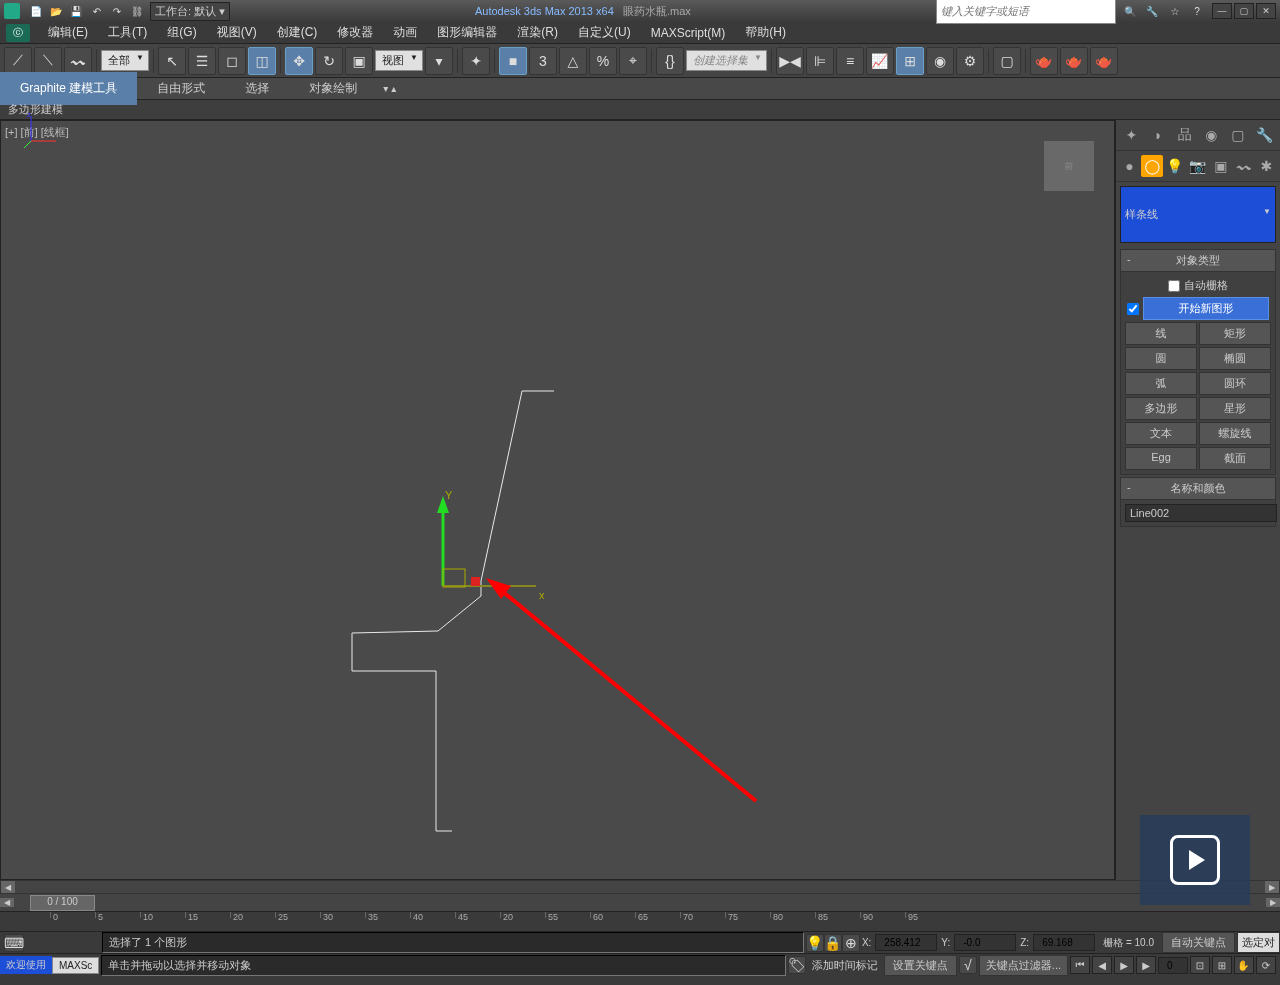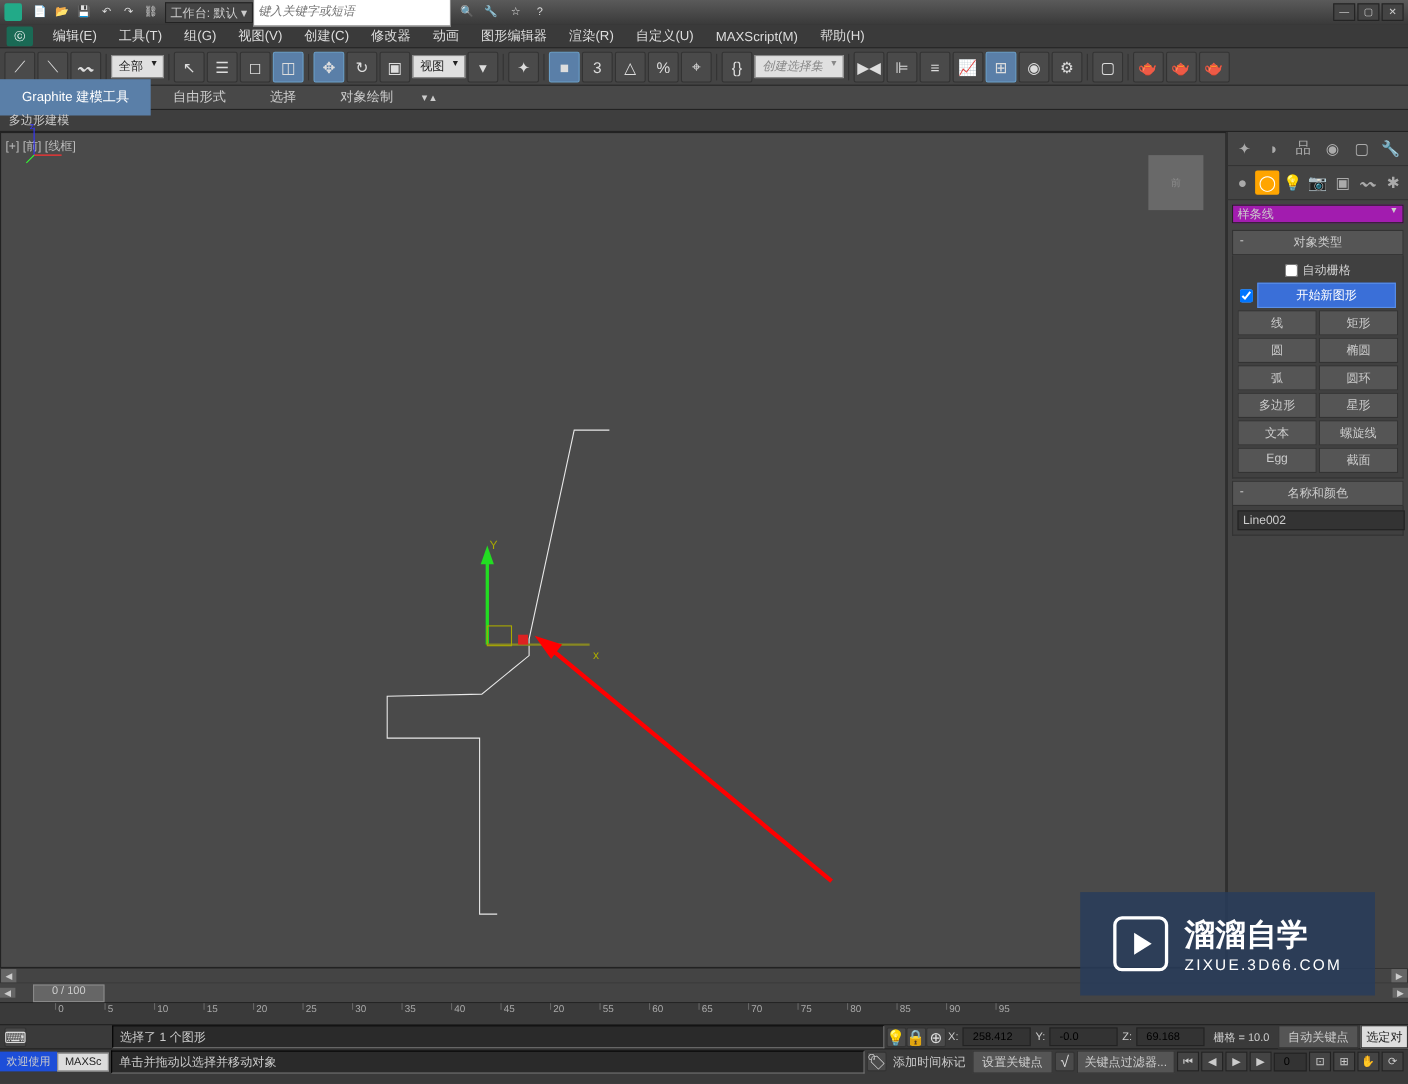--- a/index.html
+++ b/index.html
@@ -47,21 +47,21 @@
 .viewport svg { width: 100%; height: 100%; }
 .view-cube { position: absolute; top: 20px; right: 20px; width: 50px; height: 50px; background: #888; opacity: 0.5; display: flex; align-items: center; justify-content: center; font-size: 9px; }
 .axis-tripod { position: absolute; bottom: 10px; left: 20px; }
 
 
 .cmd-panel { width: 165px; background: #444; border-left: 1px solid #222; display: flex; flex-direction: column; }
 .cmd-tabs-row { display: flex; justify-content: space-around; padding: 4px 2px; border-bottom: 1px solid #333; }
 .cmd-tab-icon { width: 22px; height: 22px; display: flex; align-items: center; justify-content: center; font-size: 14px; color: #aaa; border-radius: 2px; }
 .cmd-tab-icon.active { background: #ffa500; color: #fff; }
 .cmd-tab-icon.wrench { color: #d4a; }
-.cmd-dropdown { margin: 4px; background: #a21caf; border: 1px solid #222; padding: 0 4px; font-size: 11px; position: relative; }
+.cmd-dropdown { margin: 4px; background: #1d4ed8; border: 1px solid #222; padding: 20px 4px; font-size: 11px; position: relative; }
 .cmd-dropdown::after { content: "▼"; position: absolute; right: 4px; font-size: 8px; }
 
 .rollout-header { background: #555; padding: 3px 6px; font-size: 11px; text-align: center; margin: 2px 4px 0; border: 1px solid #333; position: relative; }
 .rollout-header::before { content: "-"; position: absolute; left: 6px; }
 .rollout-body { margin: 0 4px; padding: 4px; border: 1px solid #333; border-top: none; background: #404040; }
 .check-row { display: flex; align-items: center; gap: 4px; font-size: 11px; padding: 2px; justify-content: center; }
 .check-row input { width: 12px; height: 12px; }
 .btn-grid { display: grid; grid-template-columns: 1fr 1fr; gap: 2px; }
 .obj-btn { background: #555; border: 1px solid #333; padding: 3px; font-size: 11px; text-align: center; color: #ccc; }
 .obj-btn.hl { background: #3a6fd8; color: #fff; border-color: #5a8fe8; }
@@ -105,20 +105,23 @@
   <div class="quick-access">
     <div class="qa-btn">📄</div>
     <div class="qa-btn">📂</div>
     <div class="qa-btn">💾</div>
     <div class="qa-btn">↶</div>
     <div class="qa-btn">↷</div>
     <div class="qa-btn">⛓</div>
   </div>
   <div class="workspace-sel">
     <span>工作台:</span>&nbsp;<span>默认</span>&nbsp;▾
+  </div>
+  <div class="title-text">
+    <span class="hl">Autodesk 3ds Max  2013 x64</span>&nbsp;&nbsp;&nbsp;<span>眼药水瓶.max</span>
   </div>
   <input class="search-box" placeholder="键入关键字或短语" style="">
   <div class="tb-icon-group">
     <div class="qa-btn">🔍</div>
     <div class="qa-btn">🔧</div>
     <div class="qa-btn">☆</div>
     <div class="qa-btn">?</div>
   </div>
   <div class="win-btns">
     <div class="win-btn">—</div>
@@ -352,17 +355,13 @@
       <div class="play-btn">⊡</div>
       <div class="play-btn">⊞</div>
       <div class="play-btn">✋</div>
       <div class="play-btn">⟳</div>
     </div>
   </div>
 </div>
 
 <div class="watermark">
   <div class="wm-icon"></div>
-  <div>
-    <div class="wm-text">溜溜自学</div>
-    <div class="wm-sub">ZIXUE.3D66.COM</div>
-  </div>
 </div>
 
 </body></html>

